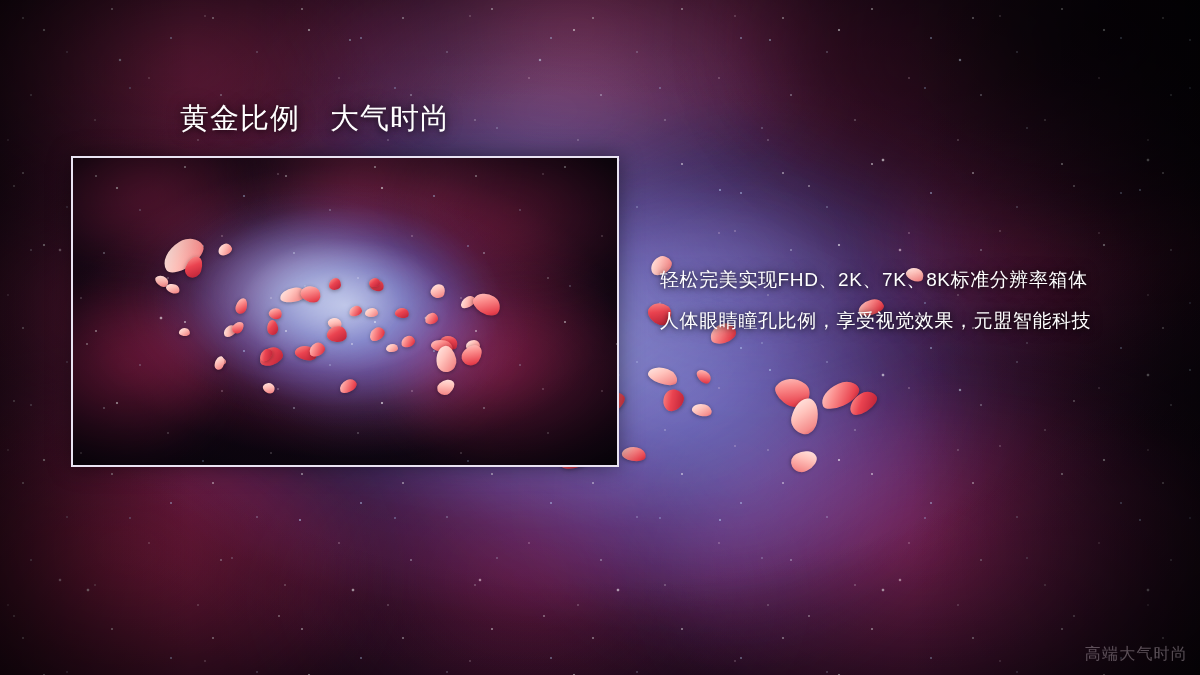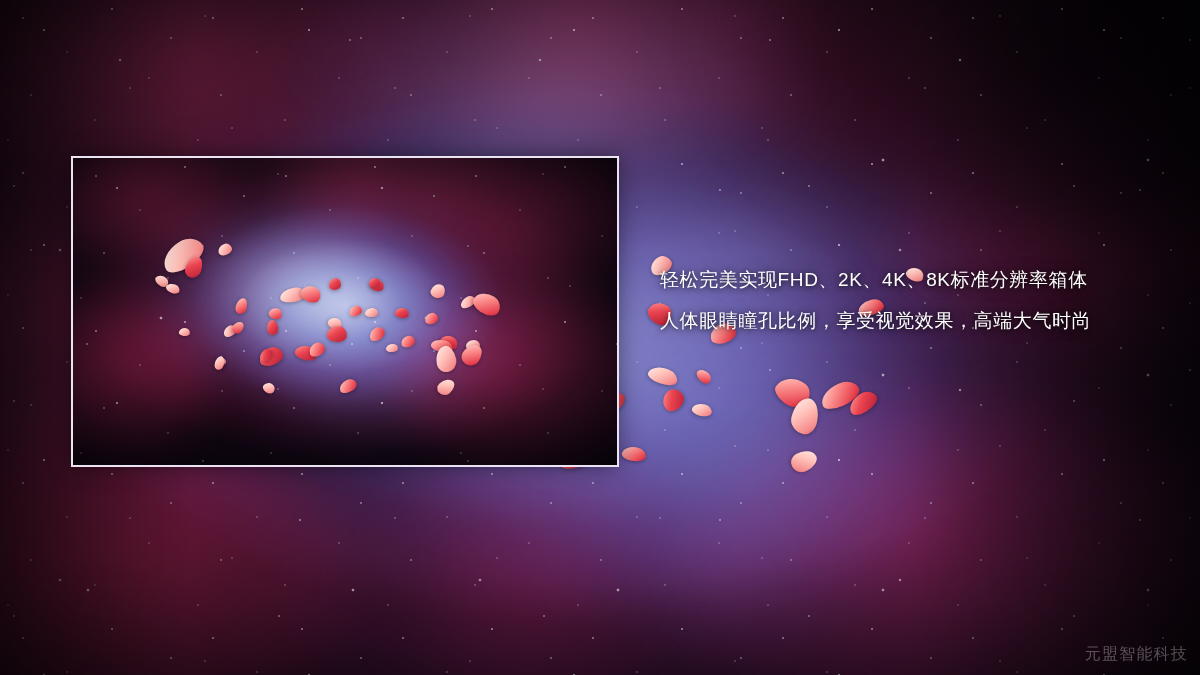--- a/index.html
+++ b/index.html
@@ -332,21 +332,22 @@
         <div class="petal" style="left:390px; top:186px; width:18px; height:22px; transform:rotate(34deg);"></div>
         <div class="petal pale" style="left:366px; top:220px; width:14px; height:18px; transform:rotate(48deg);"></div>
         <div class="petal deep" style="left:186px; top:192px; width:14px; height:10px; transform:rotate(-40deg);"></div>
         <div class="petal pale" style="left:142px; top:198px; width:9px; height:14px; transform:rotate(12deg);"></div>
       </div>
 
       <div class="ph-vig"></div>
     </div>
   </div>
 
+  <div class="slide-title">黄金比例　大气时尚</div>
 
   <div class="body-block">
-    <div class="body-line">轻松完美实现FHD、2K、4K、8K标准分辨率箱体</div>
-    <div class="body-line">人体眼睛瞳孔比例，享受视觉效果，高端大气时尚</div>
+    <div class="body-line">轻松完美实现FHD、2K、7K、8K标准分辨率箱体</div>
+    <div class="body-line">人体眼睛瞳孔比例，享受视觉效果，元盟智能科技</div>
   </div>
 
-  <div class="watermark">元盟智能科技</div>
+  <div class="watermark">高端大气时尚</div>
 
 </div>
 
 </body></html>

